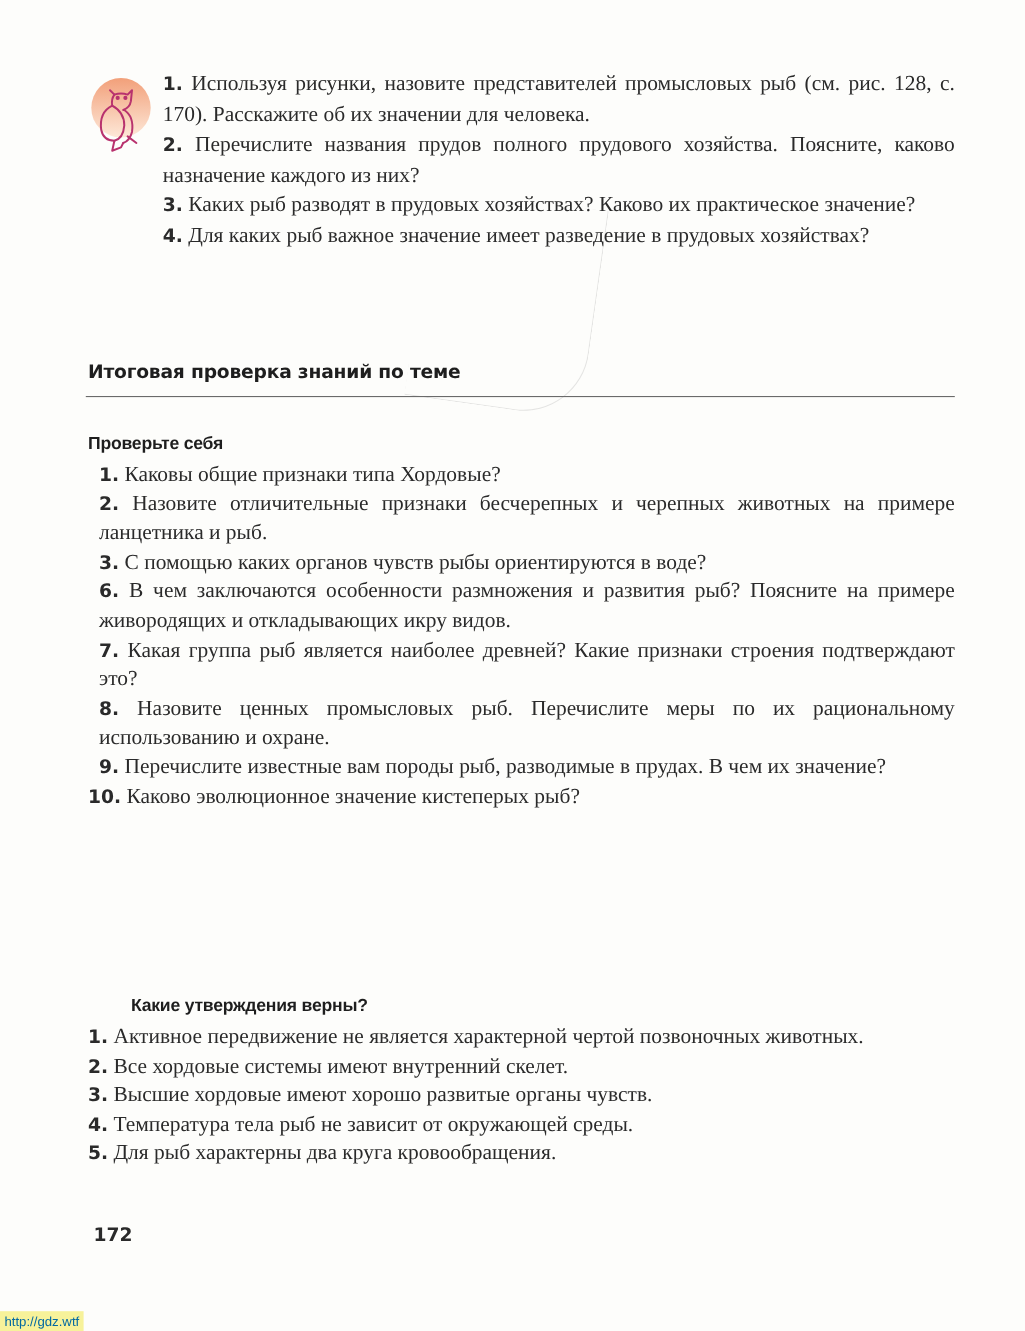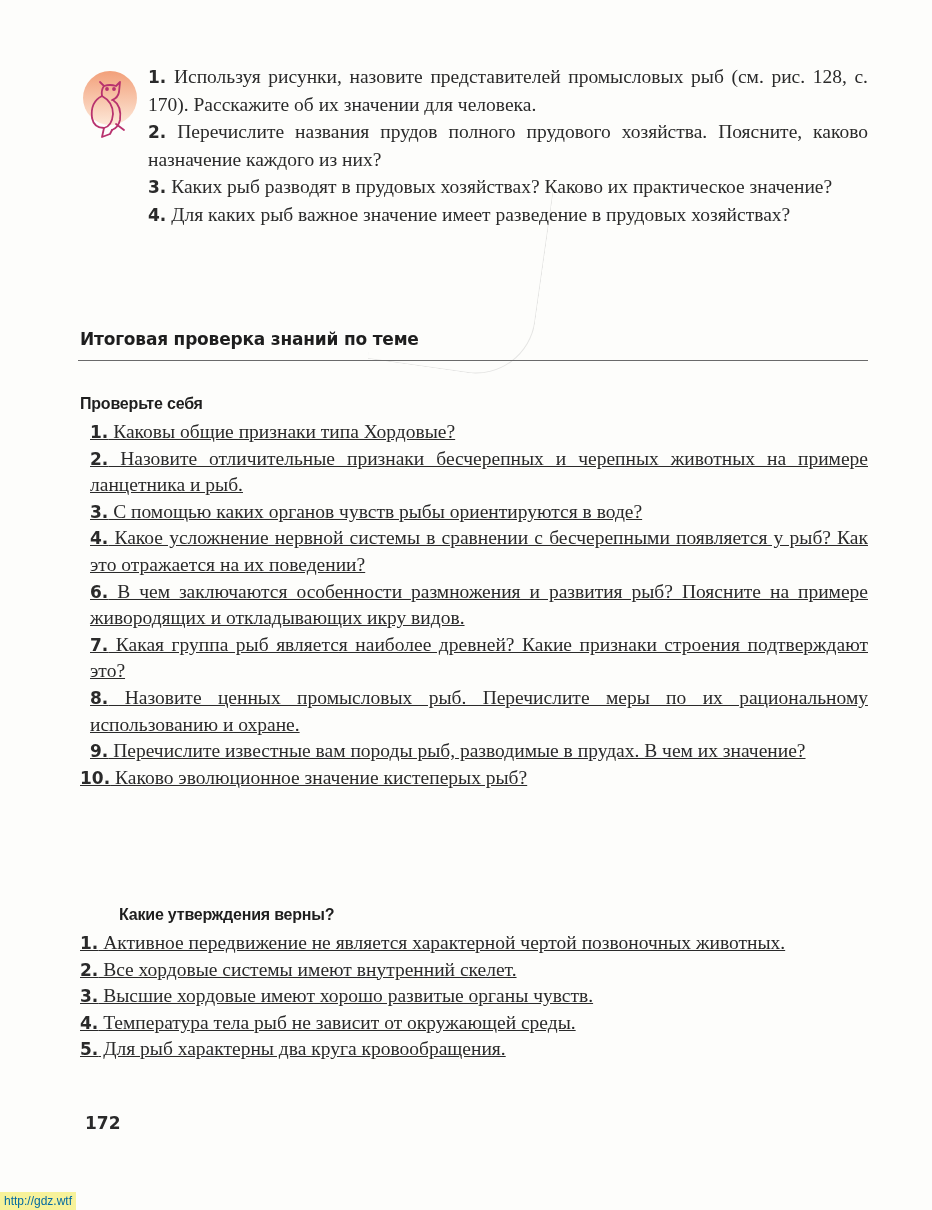--- a/index.html
+++ b/index.html
@@ -30,21 +30,21 @@
     }
     .sub-title {
       position: absolute; left: 80px;
       font-family: Liberation Sans, sans-serif; font-weight: bold; font-size: 16px;
       color: #1e1e1e; letter-spacing: -0.2px; text-align: right;
     }
     .list {
       position: absolute; left: 80px; width: 788px;
       font-size: 19.5px; line-height: 26.6px;
     }
-    .list p { margin: 0; text-align: justify; text-align-last: left; text-decoration: underline; }
+    .list p { margin: 0; text-align: justify; text-align-last: left; }
     .list p.indent { padding-left: 10px; }
     .page-num {
       position: absolute; left: 85px; top: 1113px;
       font-family: "DejaVu Sans", sans-serif; font-weight: bold; font-size: 17px; color: #2a2a2a;
     }
     .watermark {
       position: absolute; left: 0; top: 1192px; height: 18px; padding: 0 4px;
       background: #f7f29a; color: #0369a1;
       font-family: "Liberation Sans", sans-serif; font-size: 12px; line-height: 18px;
     }
@@ -89,21 +89,20 @@
   </div>
 
   <div class="sec-title">Итоговая проверка знаний по теме</div>
   <div class="rule"></div>
 
   <div class="sub-title" style="top:395px;">Проверьте себя</div>
   <div class="list" style="top:419px;">
     <p class="indent"><span class="num">1.</span><span> Каковы общие признаки типа Хордовые?</span></p>
     <p class="indent"><span class="num">2.</span><span> Назовите отличительные признаки бесчерепных и черепных животных на примере ланцетника и рыб.</span></p>
     <p class="indent"><span class="num">3.</span><span> С помощью каких органов чувств рыбы ориентируются в воде?</span></p>
-    <p class="indent"><span class="num">4.</span><span> Какое усложнение нервной системы в сравнении с бесчерепными появляется у рыб? Как это отражается на их поведении?</span></p>
     <p class="indent"><span class="num">6.</span><span> В чем заключаются особенности размножения и развития рыб? Поясните на примере живородящих и откладывающих икру видов.</span></p>
     <p class="indent"><span class="num">7.</span><span> Какая группа рыб является наиболее древней? Какие признаки строения подтверждают это?</span></p>
     <p class="indent"><span class="num">8.</span><span> Назовите ценных промысловых рыб. Перечислите меры по их рациональному использованию и охране.</span></p>
     <p class="indent"><span class="num">9.</span><span> Перечислите известные вам породы рыб, разводимые в прудах. В чем их значение?</span></p>
     <p><span class="num">10.</span><span> Каково эволюционное значение кистеперых рыб?</span></p>
   </div>
 
   <div class="sub-title" style="top:906px;margin-left:39px;">Какие утверждения верны?</div>
   <div class="list" style="top:930px;">
     <p><span class="num">1.</span><span> Активное передвижение не является характерной чертой позвоночных животных.</span></p>

